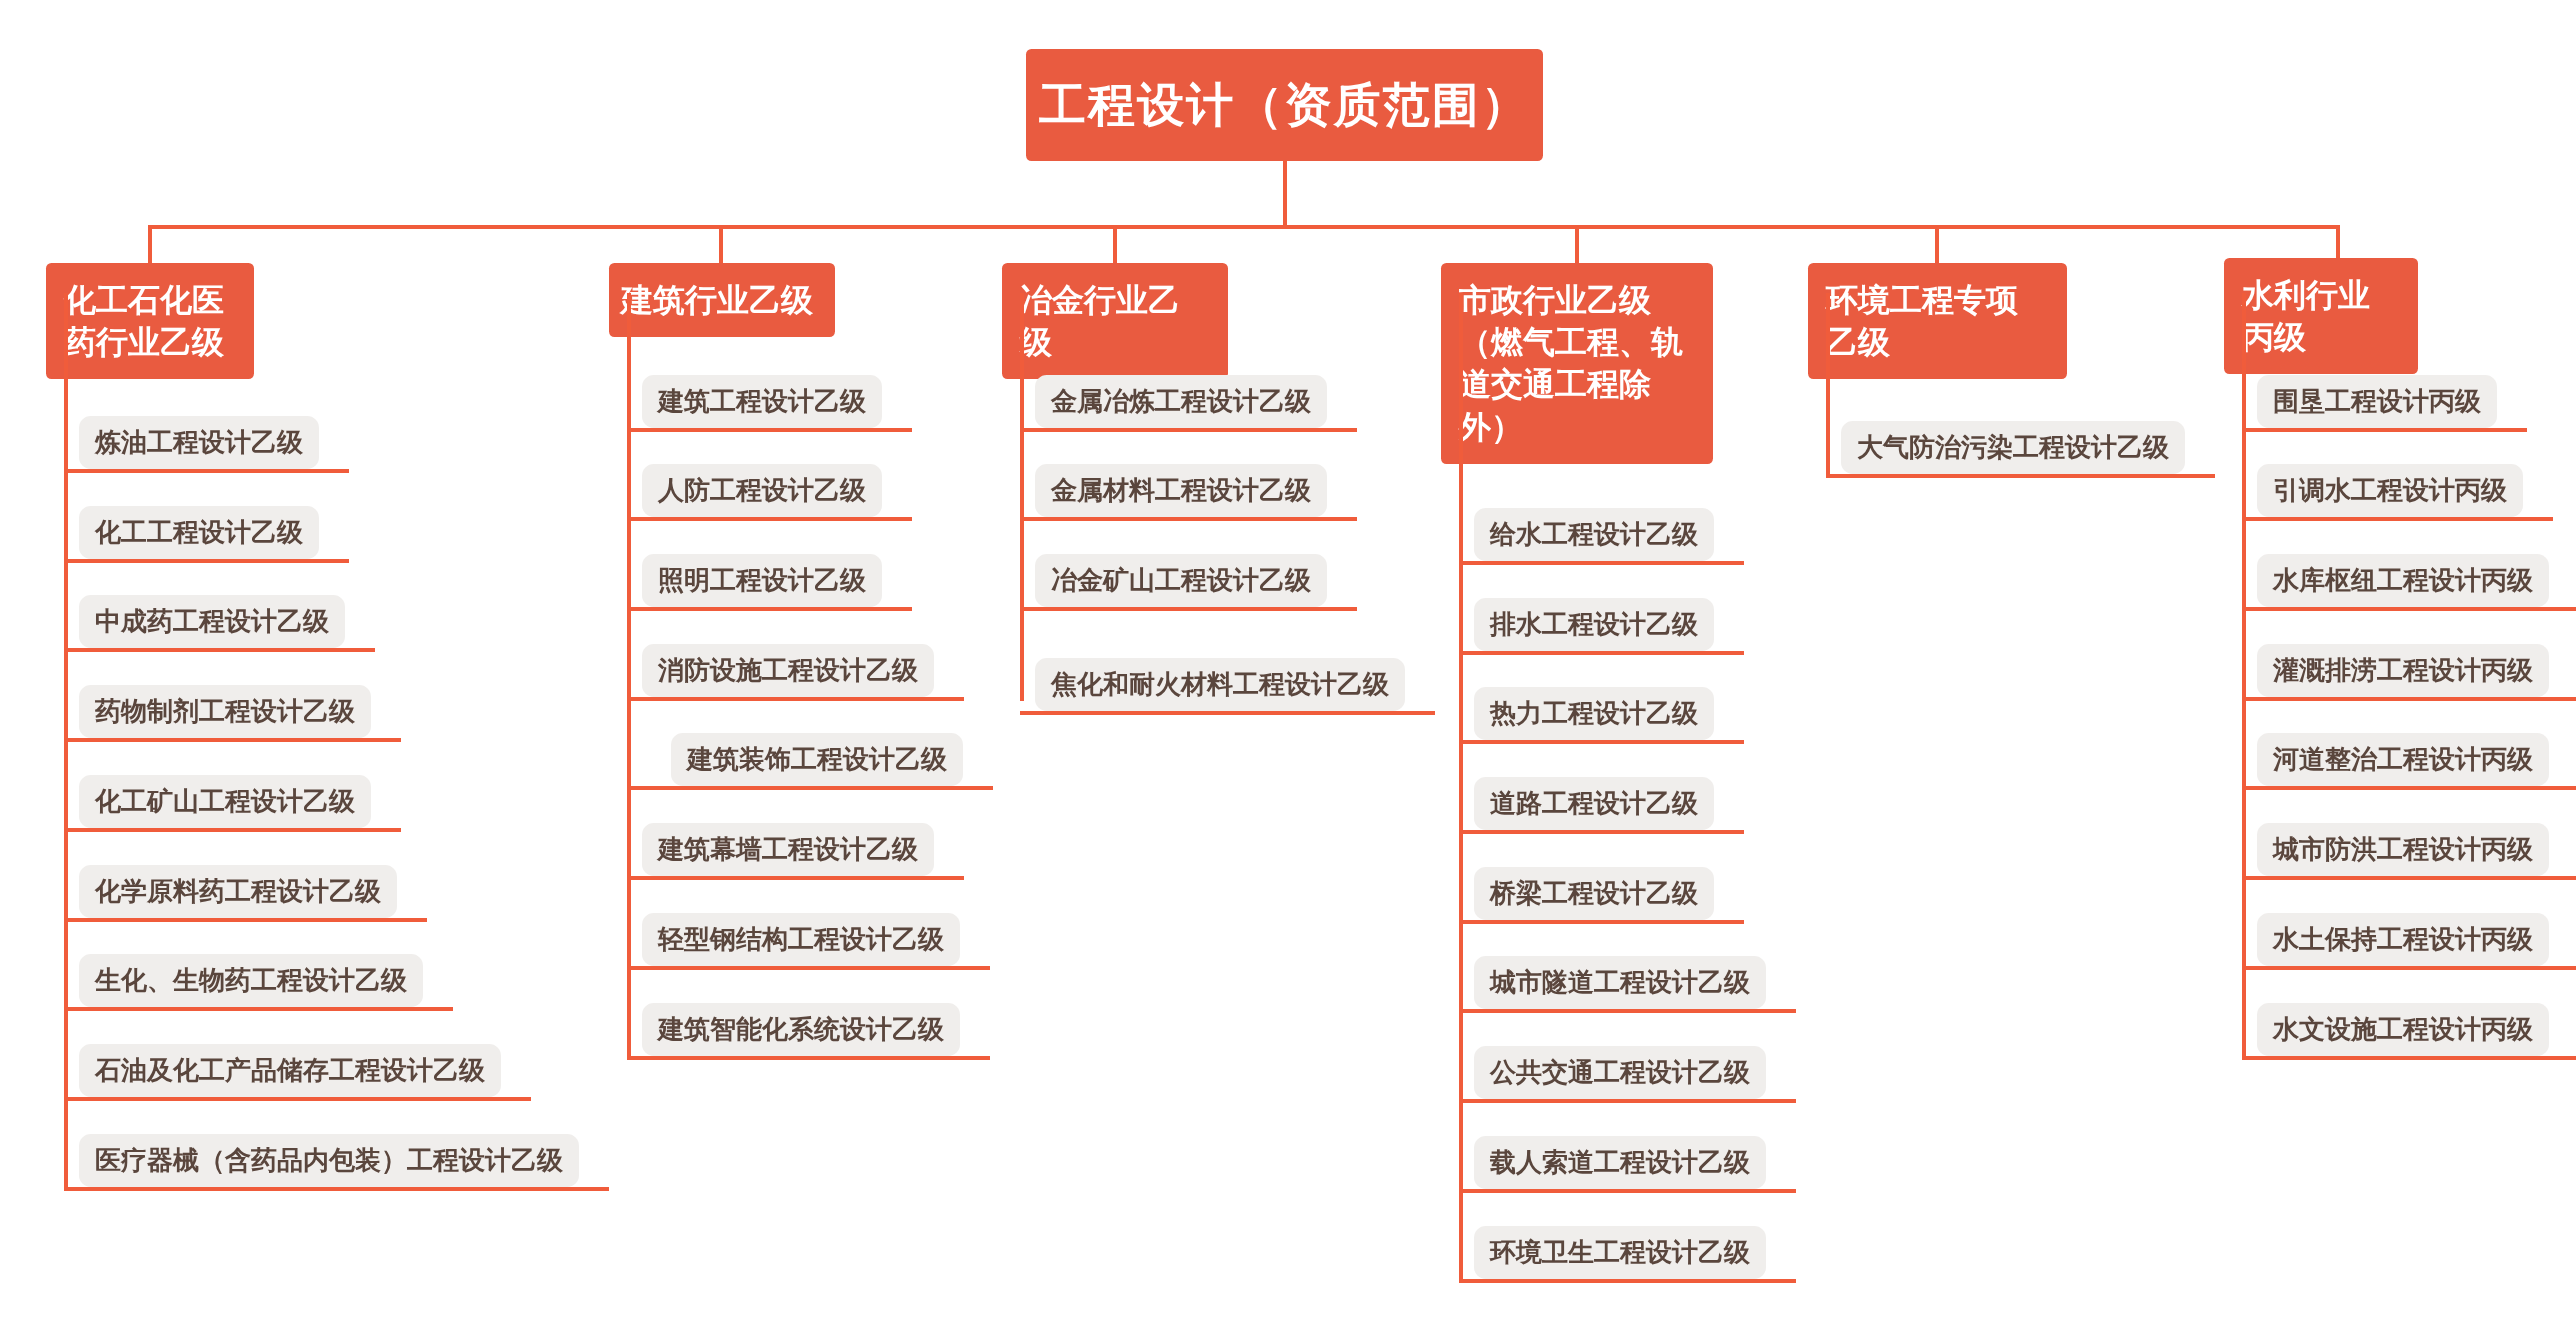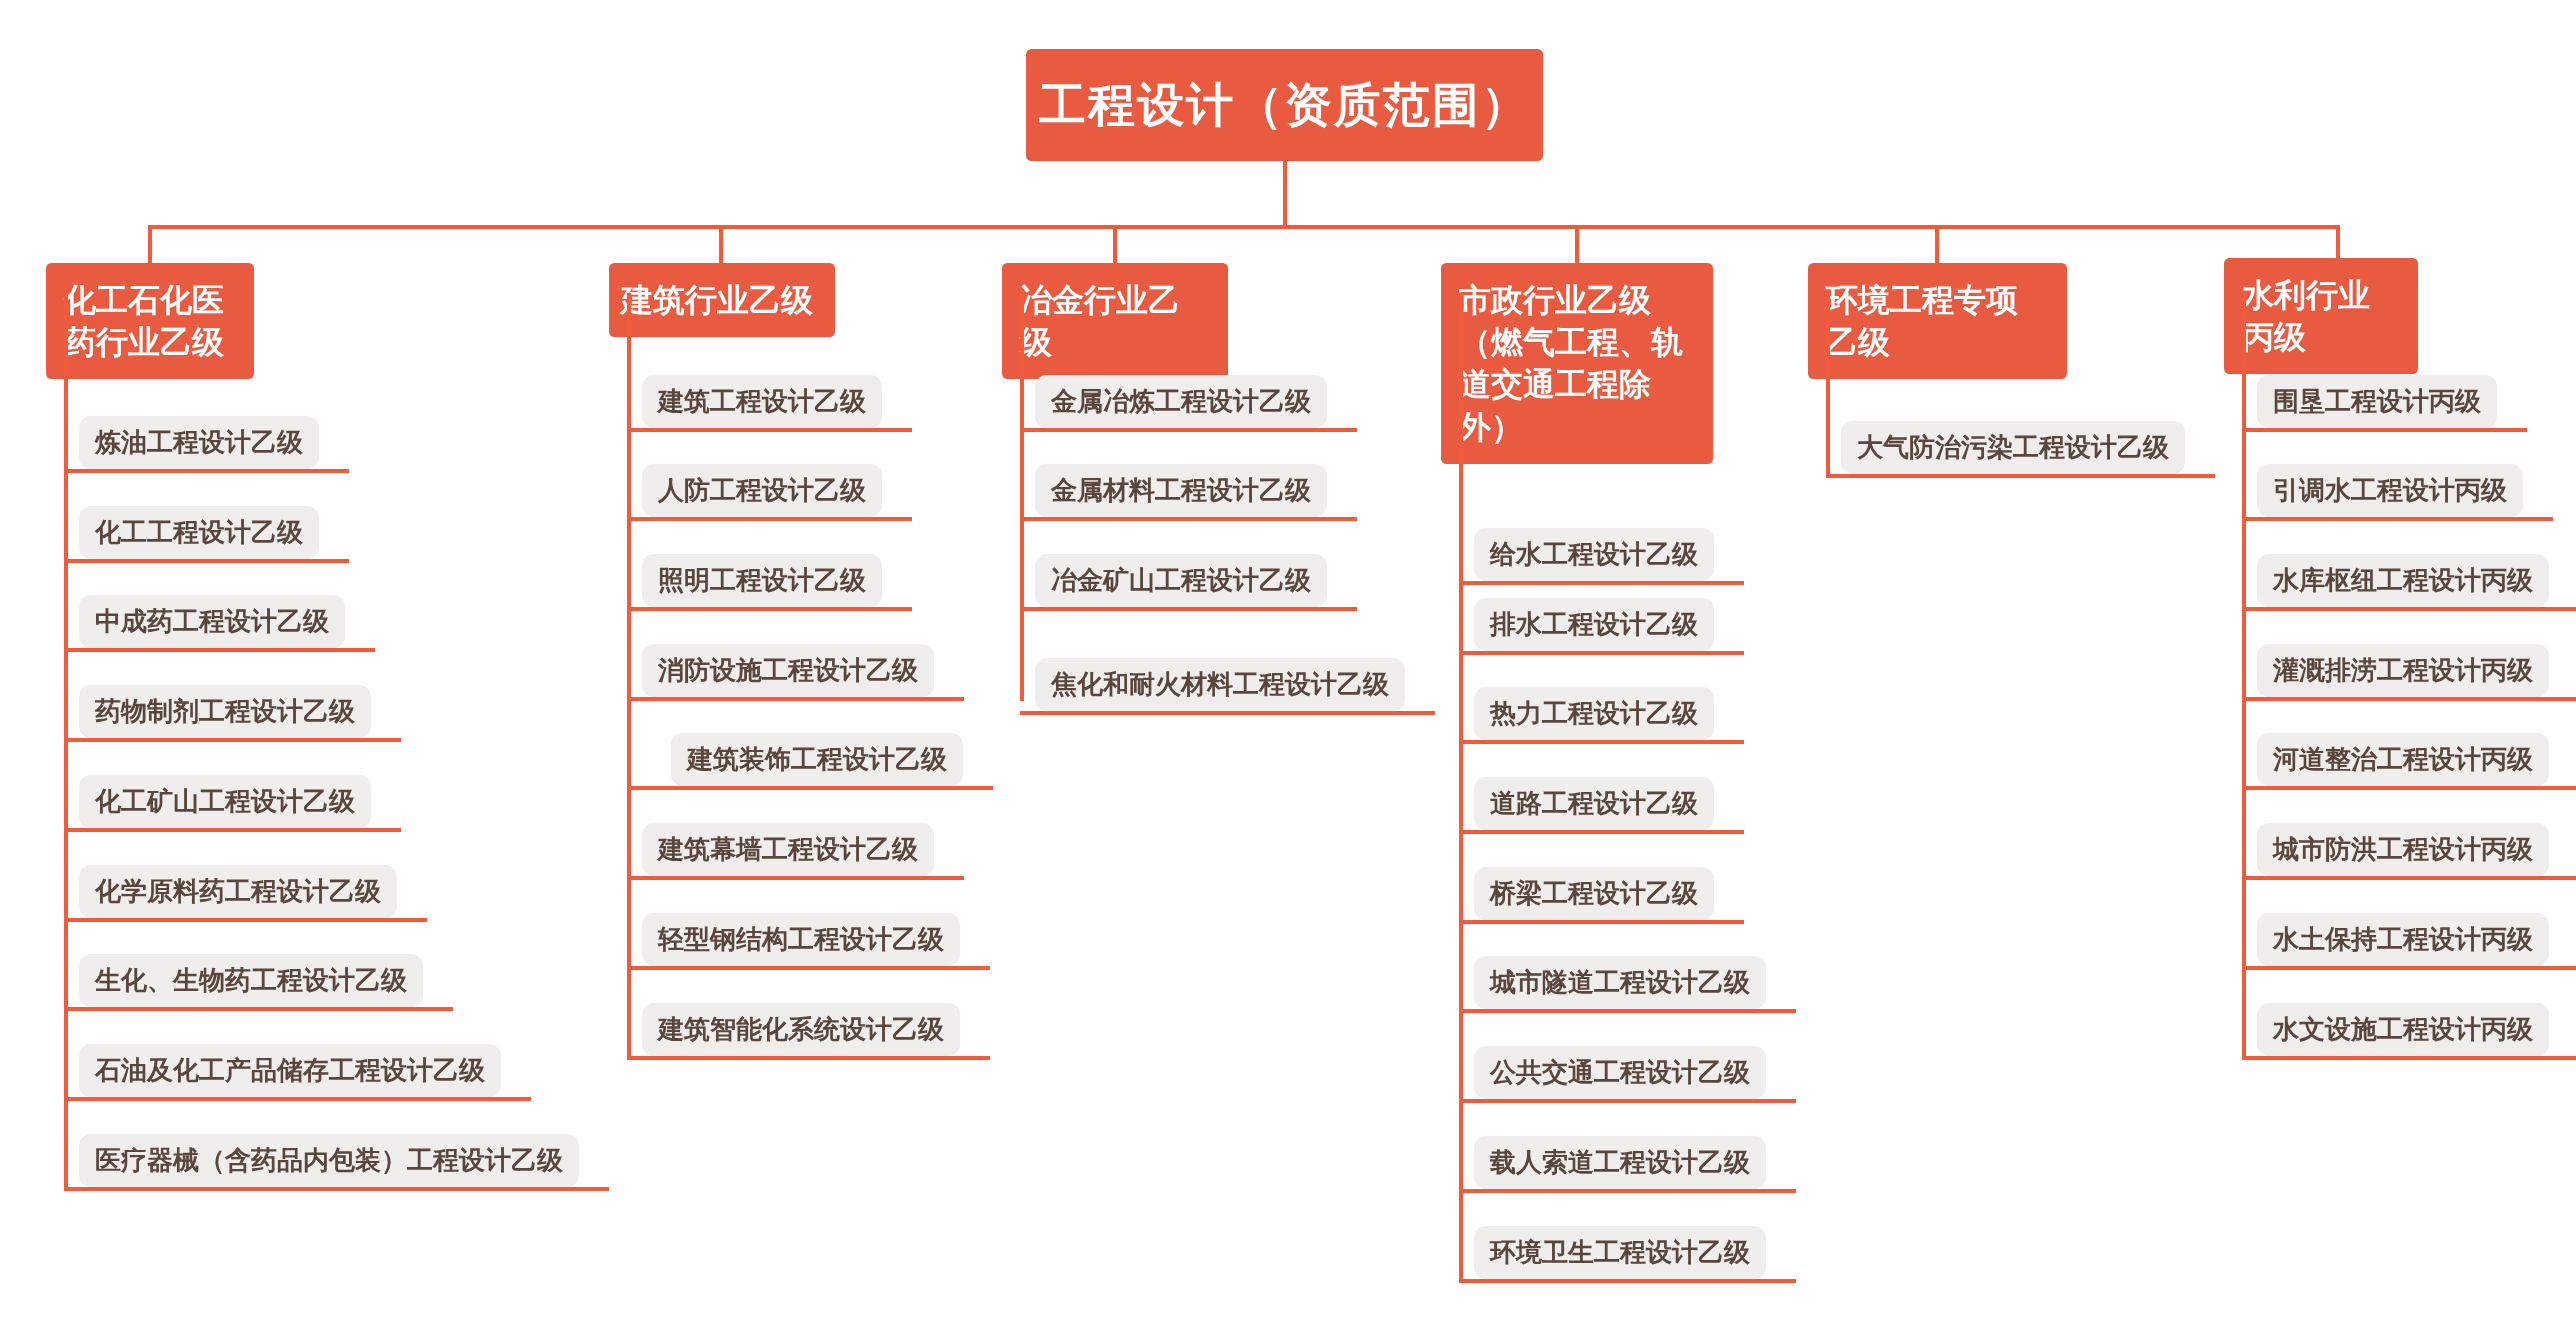--- a/index.html
+++ b/index.html
@@ -84,21 +84,21 @@
     <div class="vline" style="left: 627px; top: 293px; width: 4.3px; height: 767px;"></div>
     <div class="vline" style="left: 1113px; top: 225px; width: 4.3px; height: 40px;"></div>
     <div class="branch-header" style="left: 1002px; top: 263px; width: 226px;">冶金行业乙级</div>
     <div class="item-row" style="left: 1020px; top: 375px;"><span class="item-box">金属冶炼工程设计乙级</span></div>
     <div class="item-row" style="left: 1020px; top: 464px;"><span class="item-box">金属材料工程设计乙级</span></div>
     <div class="item-row" style="left: 1020px; top: 554px;"><span class="item-box">冶金矿山工程设计乙级</span></div>
     <div class="item-row" style="left: 1020px; top: 644px; margin-top: 14px;"><span class="item-box">焦化和耐火材料工程设计乙级</span></div>
     <div class="vline" style="left: 1020px; top: 293px; width: 4.3px; height: 408px;"></div>
     <div class="vline" style="left: 1575px; top: 225px; width: 4.3px; height: 40px;"></div>
     <div class="branch-header" style="left: 1441px; top: 263px; width: 272px;">市政行业乙级（燃气工程、轨道交通工程除外）</div>
-    <div class="item-row" style="left: 1459px; top: 528px;"><span class="item-box">给水工程设计乙级</span></div>
+    <div class="item-row" style="left: 1459px; top: 508px;"><span class="item-box">给水工程设计乙级</span></div>
     <div class="item-row" style="left: 1459px; top: 598px;"><span class="item-box">排水工程设计乙级</span></div>
     <div class="item-row" style="left: 1459px; top: 687px;"><span class="item-box">热力工程设计乙级</span></div>
     <div class="item-row" style="left: 1459px; top: 777px;"><span class="item-box">道路工程设计乙级</span></div>
     <div class="item-row" style="left: 1459px; top: 867px;"><span class="item-box">桥梁工程设计乙级</span></div>
     <div class="item-row" style="left: 1459px; top: 956px;"><span class="item-box">城市隧道工程设计乙级</span></div>
     <div class="item-row" style="left: 1459px; top: 1046px;"><span class="item-box">公共交通工程设计乙级</span></div>
     <div class="item-row" style="left: 1459px; top: 1136px;"><span class="item-box">载人索道工程设计乙级</span></div>
     <div class="item-row" style="left: 1459px; top: 1226px;"><span class="item-box">环境卫生工程设计乙级</span></div>
     <div class="vline" style="left: 1459px; top: 293px; width: 4.3px; height: 990px;"></div>
     <div class="vline" style="left: 1935px; top: 225px; width: 4.3px; height: 40px;"></div>

